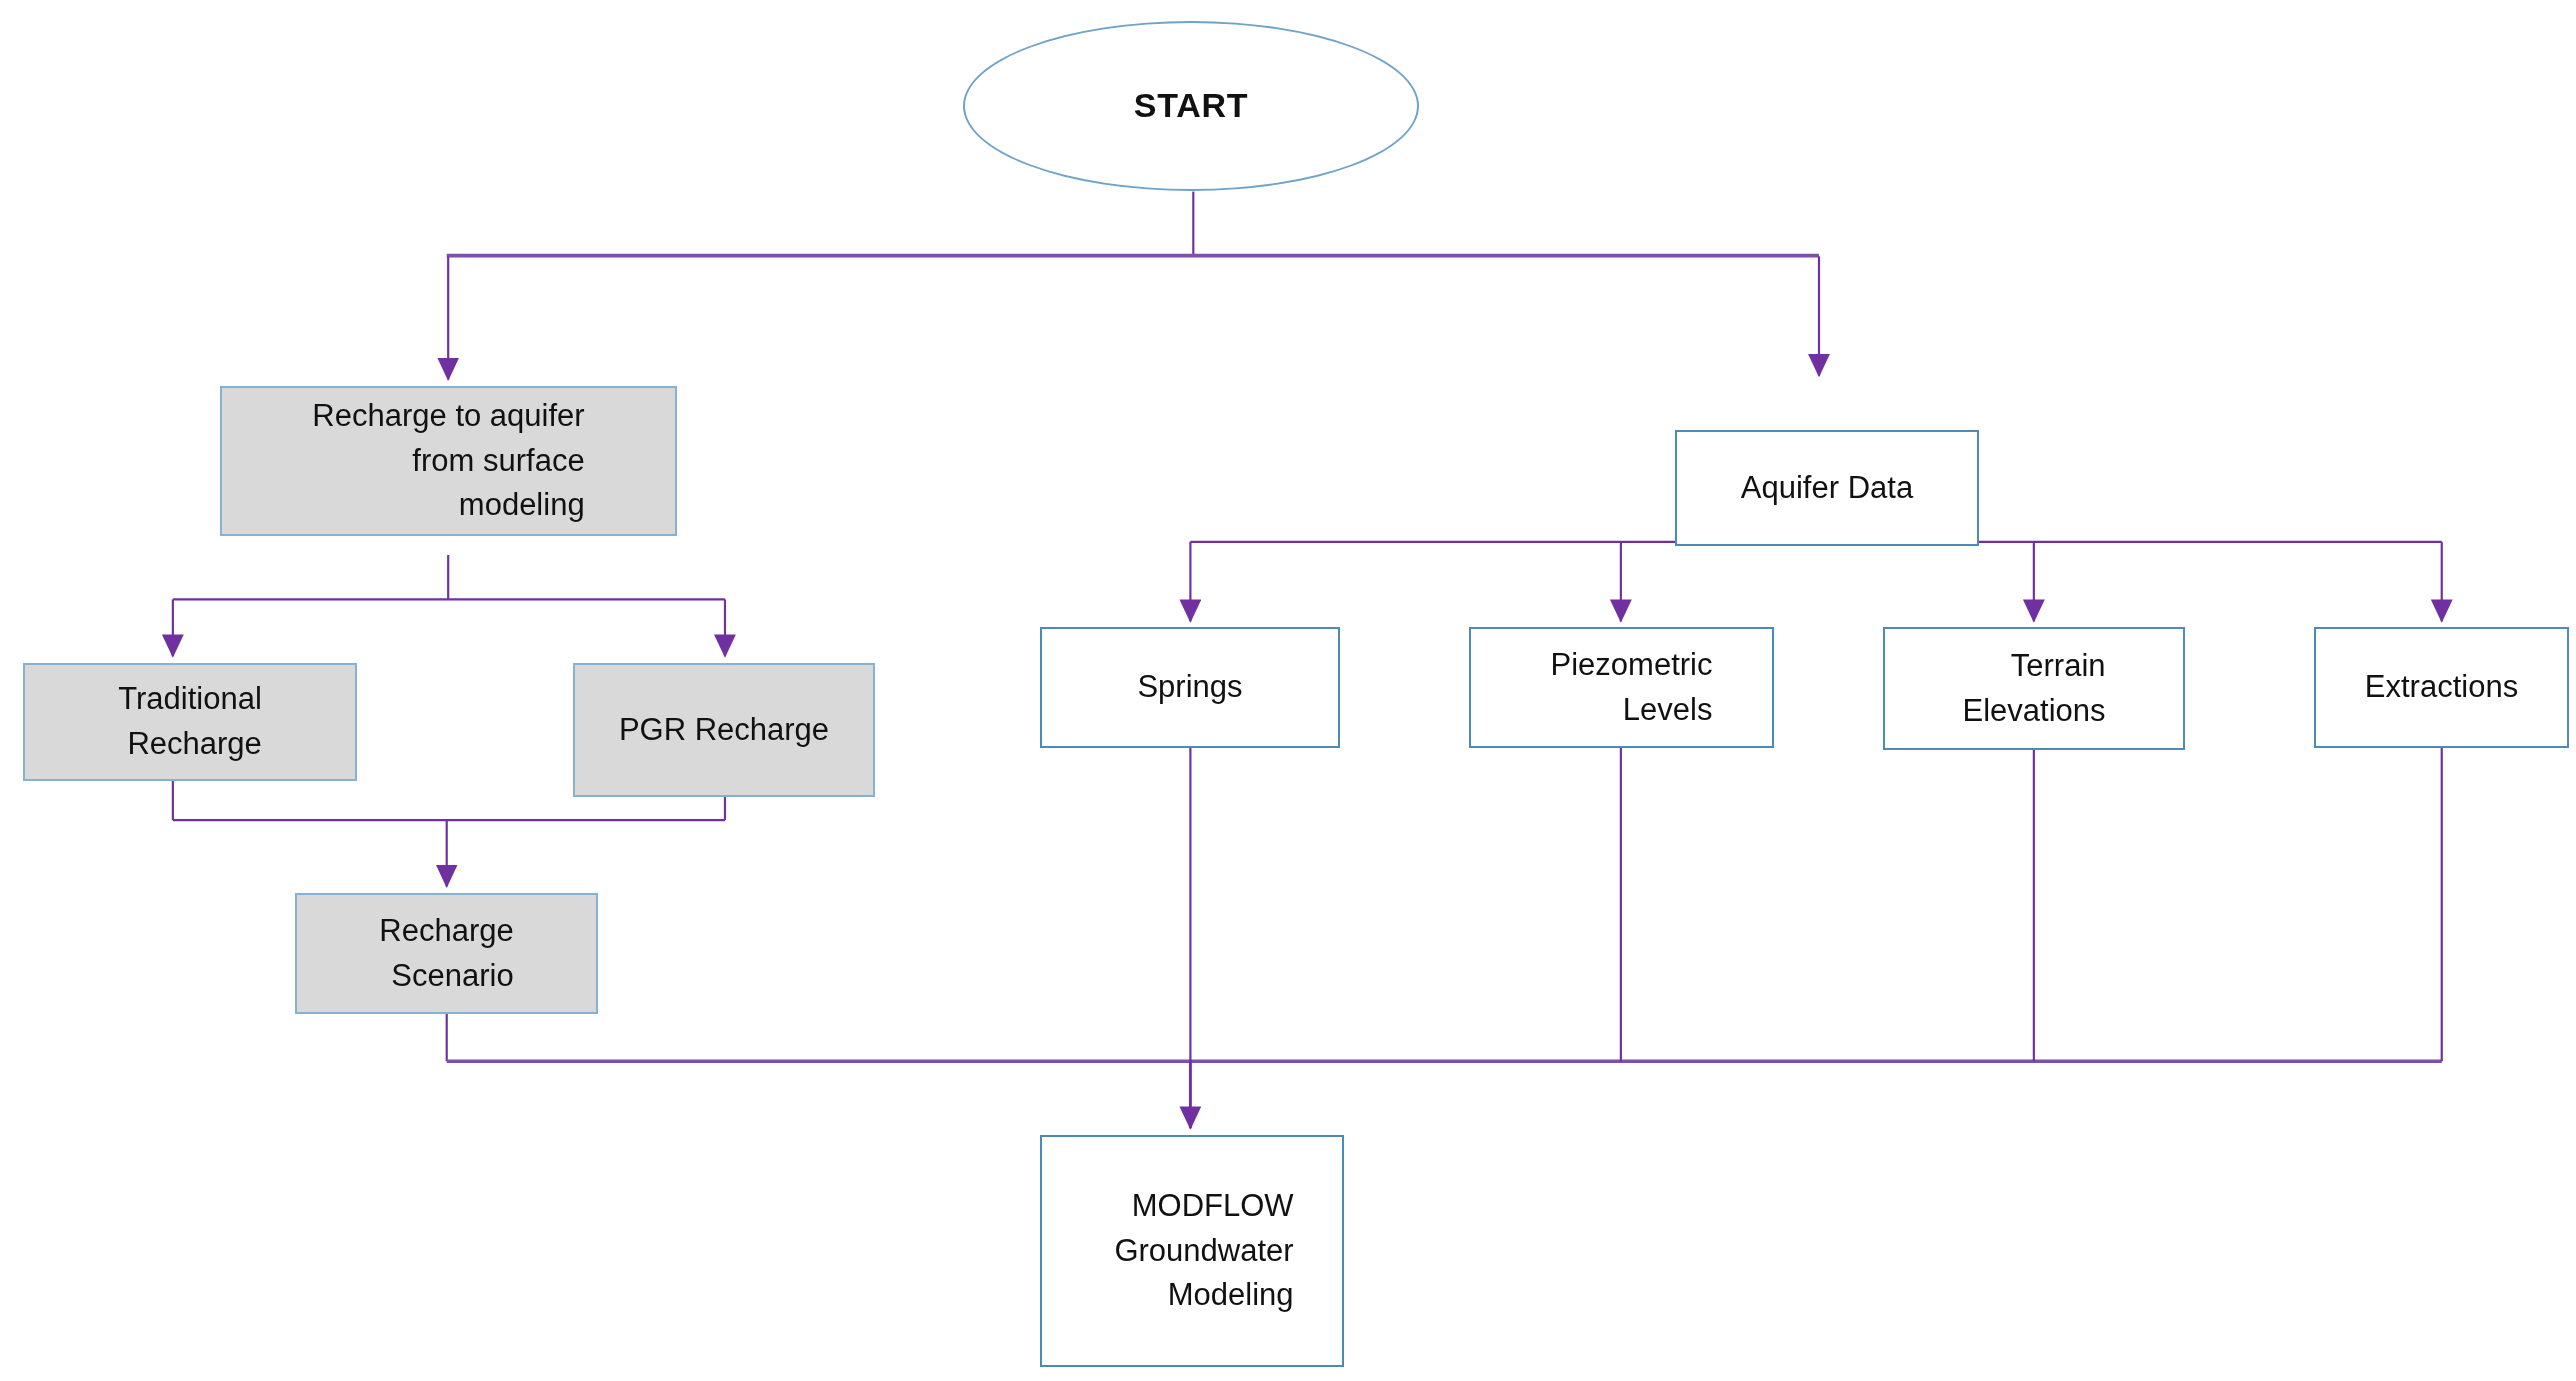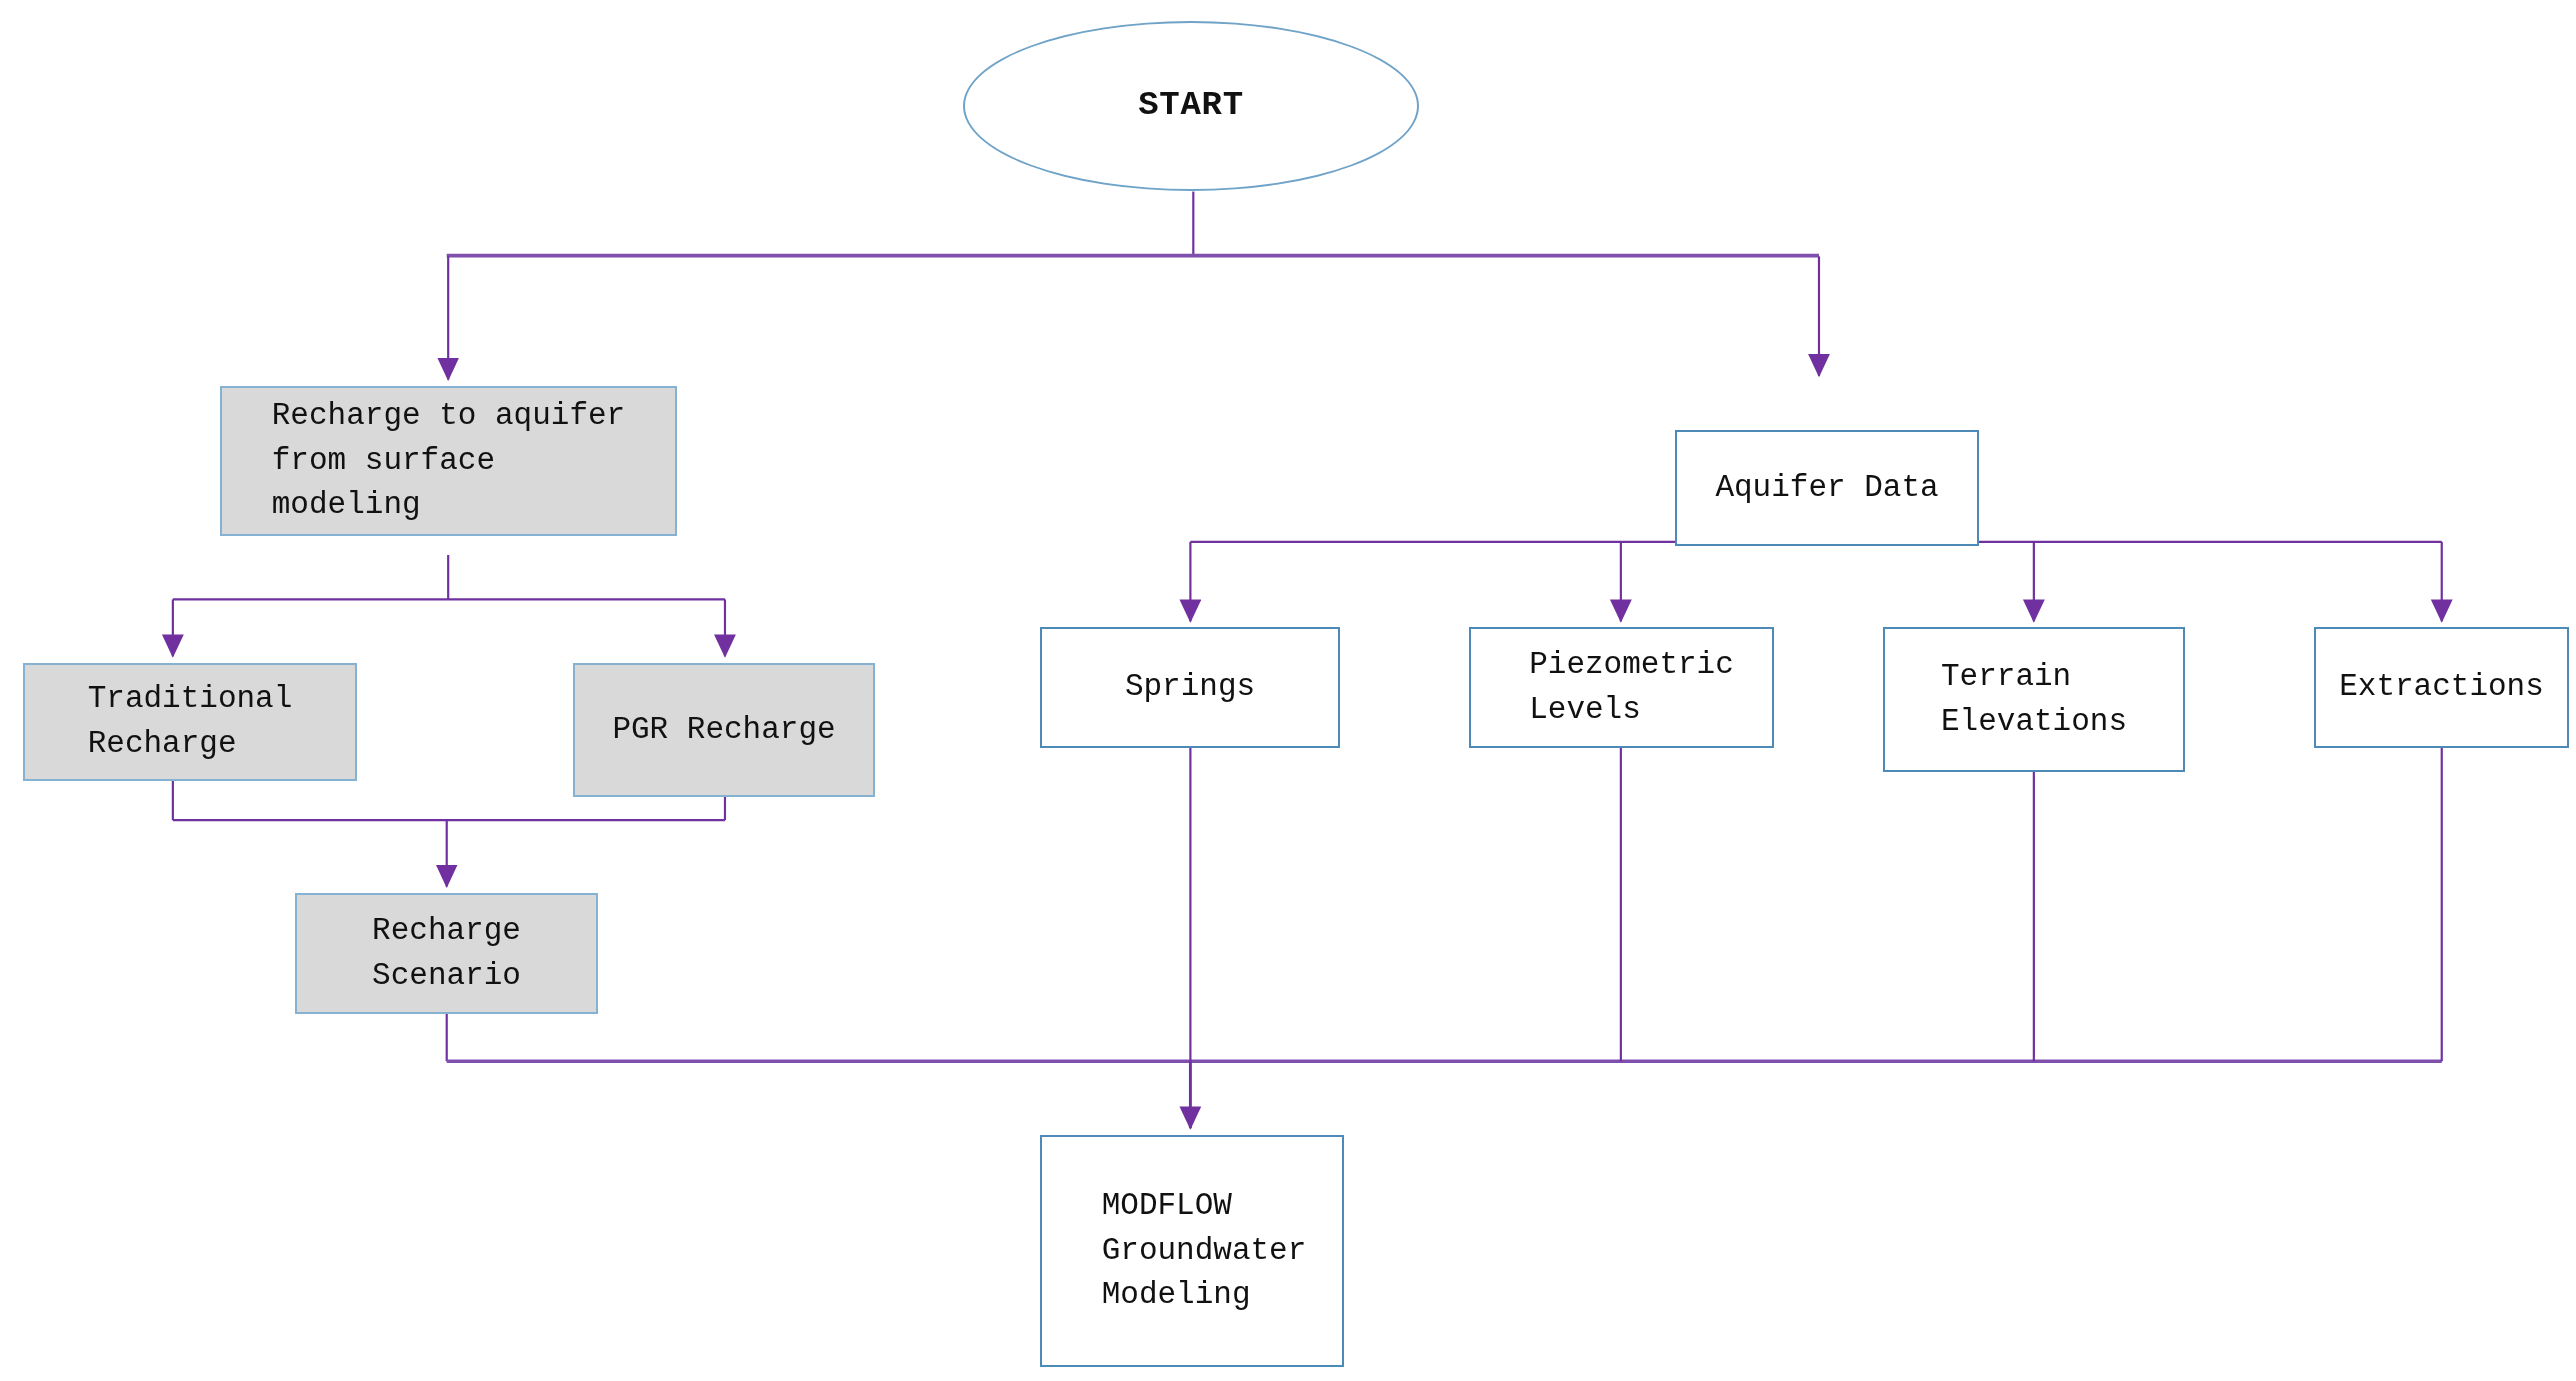--- a/index.html
+++ b/index.html
@@ -22,27 +22,26 @@
   .canvas{position:relative;width:2576px;height:1381px;background:var(--background);}
   .wires{position:absolute;left:0;top:0;width:2576px;height:1381px;}
   .wires path{stroke:var(--line);fill:none;}
   .wires .w3{stroke-width:3px;}
   .wires .w4{stroke-width:4px;}
   .wires .w5{stroke-width:5px;}
   .wires .thick{stroke:var(--line-thick);}
   .node{
     position:absolute;
     display:flex;align-items:center;justify-content:center;
-    text-align:left;
+    text-align:right;
     box-sizing:border-box;
     color:var(--text);
     font-size:31px;line-height:1.45;
     white-space:pre-line;
     background:#fff;
-    font-family:Liberation Mono, monospace;
   }
   .node.gray{background:var(--gray-fill);border:2.2px solid var(--border-gray);}
   .node.white{background:#fff;border:2.2px solid var(--border-blue);}
   .node.ellipse{
     border-radius:50%;
     border:2.2px solid var(--border-ellipse);
     font-weight:700;font-size:34px;letter-spacing:0.7px;
   }
 </style>
 </head>
@@ -102,21 +101,21 @@
   <div class="node gray" style="left:573px;top:663px;width:302px;height:134px;">PGR Recharge</div>
 
   <div class="node gray" style="left:295px;top:893px;width:303px;height:121px;">Recharge
 Scenario</div>
 
   <div class="node white" style="left:1040px;top:627px;width:300px;height:121px;">Springs</div>
 
   <div class="node white" style="left:1469px;top:627px;width:305px;height:121px;padding-left:20px;">Piezometric
 Levels</div>
 
-  <div class="node white" style="left:1883px;top:627px;width:302px;height:145px;">Terrain
+  <div class="node white" style="left:1883px;top:627px;width:302px;height:123px;">Terrain
 Elevations</div>
 
   <div class="node white" style="left:2314px;top:627px;width:255px;height:121px;">Extractions</div>
 
   <div class="node white" style="left:1040px;top:1135px;width:304px;height:232px;padding-left:24px;">MODFLOW
 Groundwater
 Modeling</div>
 
 </div>
 

